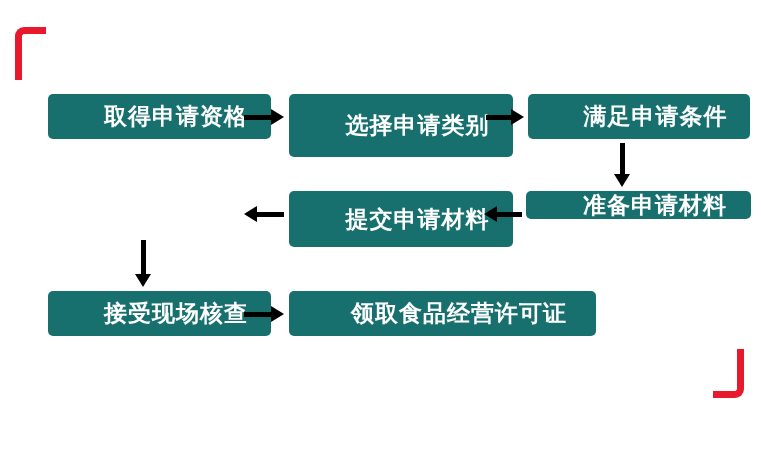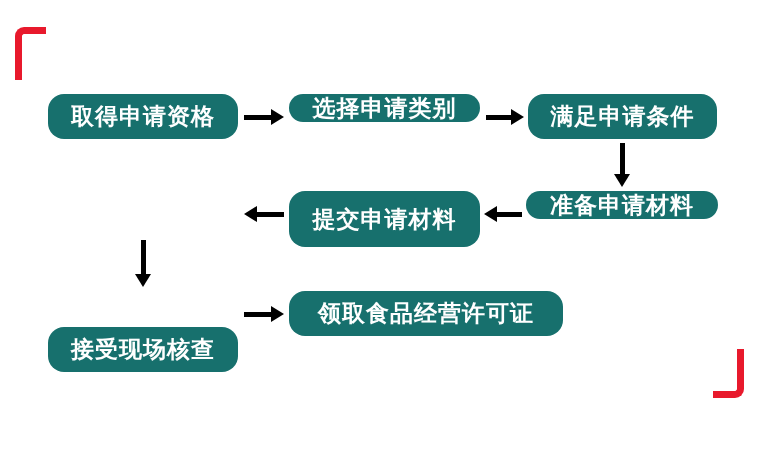--- a/index.html
+++ b/index.html
@@ -17,25 +17,26 @@
       background: var(--bg, #ffffff);
       overflow: hidden;
     }
     .node {
       position: absolute;
       display: flex;
       align-items: center;
       justify-content: center;
       background: var(--node-fill, #17706d);
       color: var(--node-text, #ffffff);
-      border-radius: 16px;
+      border-radius: 5px;
       font-size: 23px;
       font-weight: bold;
       letter-spacing: 1px;
       white-space: nowrap;
+      padding-left: 33px;
     }
     .arrow-h {
       position: absolute;
       display: flex;
       align-items: center;
       height: 18px;
     }
     .arrow-h .shaft {
       flex: 1;
       height: 5px;
@@ -96,21 +97,21 @@
   <div class="bracket-tl"></div>
   <div class="bracket-br"></div>
 
   <div class="node" style="left:48px;top:94px;width:190px;height:45px;">取得申请资格</div>
 
   <div class="arrow-h" style="left:244px;top:108px;width:40px;">
     <div class="shaft"></div>
       <div class="head-right"></div>
   </div>
 
-  <div class="node" style="left:289px;top:94px;width:191px;height:28px;">选择申请类别</div>
+  <div class="node" style="left:289px;top:94px;width:191px;height:63px;">选择申请类别</div>
 
   <div class="arrow-h" style="left:486px;top:108px;width:38px;">
     <div class="shaft"></div>
       <div class="head-right"></div>
   </div>
 
   <div class="node" style="left:528px;top:94px;width:189px;height:45px;text-align:right;">满足申请条件</div>
 
   <div class="arrow-v" style="left:613px;top:143px;height:44px;">
     <div class="shaft"></div>
@@ -130,21 +131,21 @@
       <div class="shaft"></div>
   </div>
 
   <div class="node" style="left:526px;top:191px;width:192px;height:28px;">准备申请材料</div>
 
   <div class="arrow-v" style="left:134px;top:240px;height:47px;">
     <div class="shaft"></div>
       <div class="head-down"></div>
   </div>
 
-  <div class="node" style="left:48px;top:291px;width:190px;height:45px;margin-top:36px;">接受现场核查</div>
+  <div class="node" style="left:48px;top:291px;width:190px;height:45px;">接受现场核查</div>
 
   <div class="arrow-h" style="left:244px;top:305px;width:40px;">
     <div class="shaft"></div>
       <div class="head-right"></div>
   </div>
 
   <div class="node" style="left:289px;top:291px;width:274px;height:45px;">领取食品经营许可证</div>
 
 </div>
 

